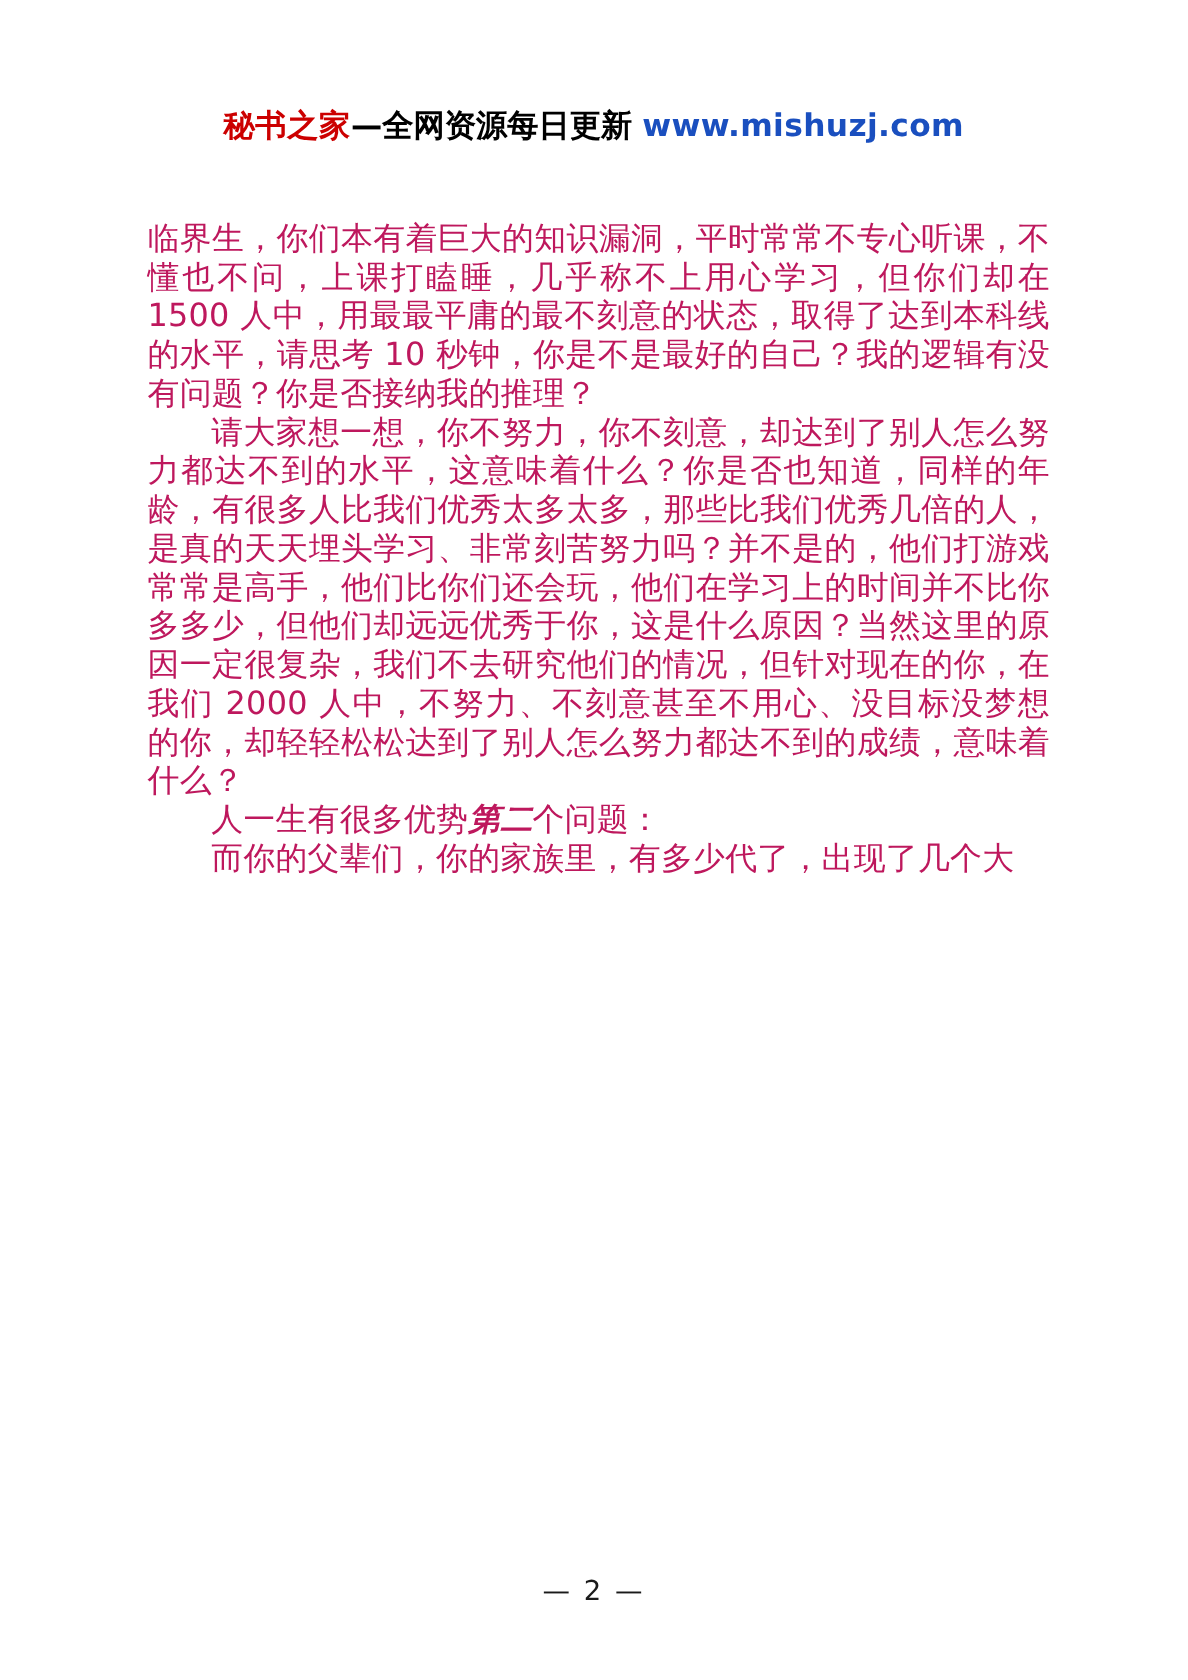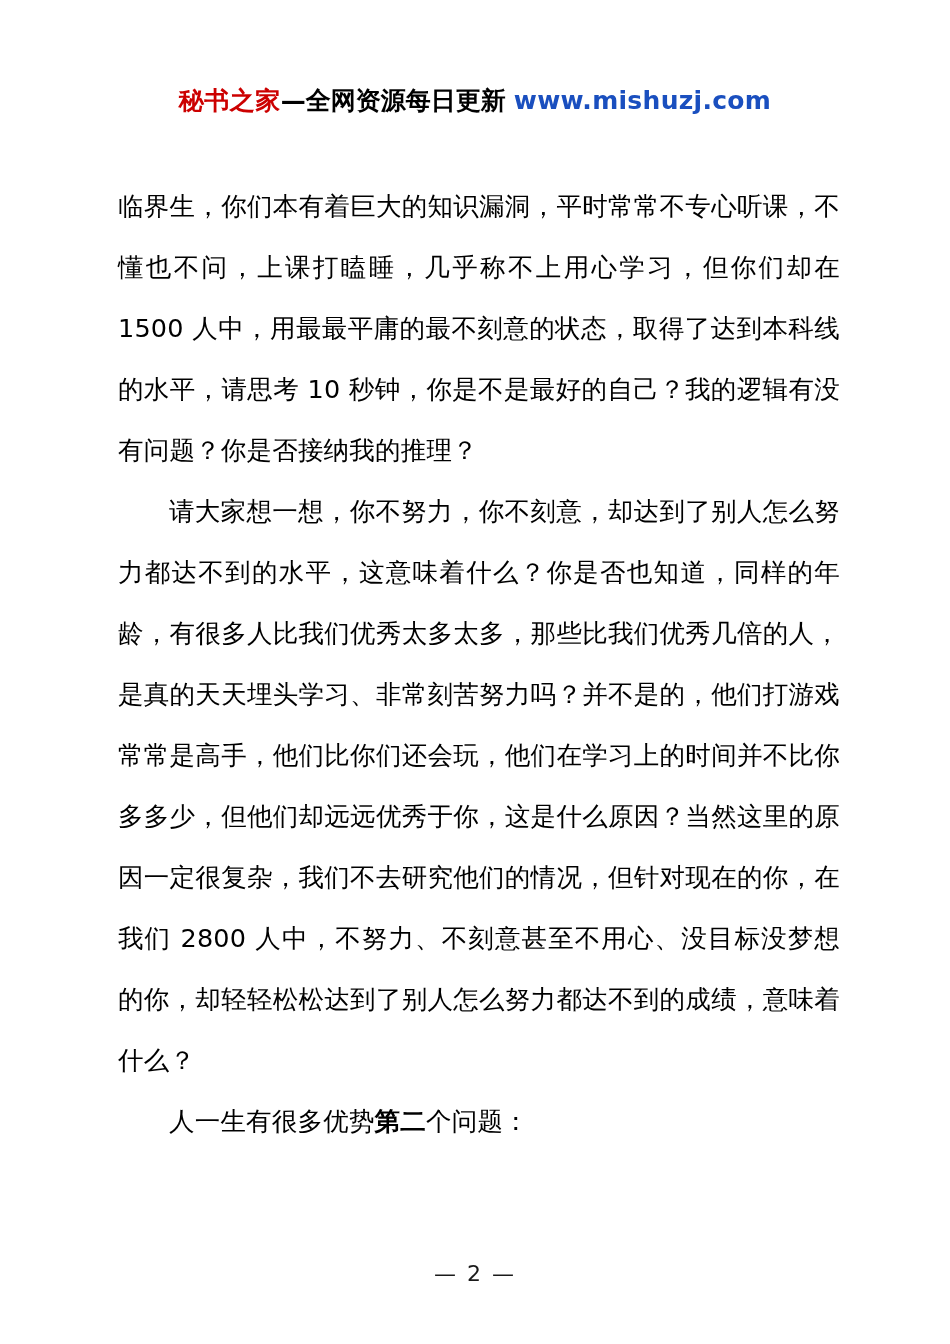--- a/index.html
+++ b/index.html
@@ -45,35 +45,36 @@
     color: #1a4fbf;
     font-weight: 700;
     letter-spacing: 0.3px;
   }
   .body-text {
     position: absolute;
     left: 118px;
     top: 176px;
     width: 722px;
     font-size: 25.5px;
-    line-height: 61px;
+    line-height: 31px;
     text-align: justify;
     text-justify: inter-ideograph;
     letter-spacing: 0.2px;
-    color: #000000;
+    color: #be185d;
   }
   .body-text p {
     margin: 0;
     text-indent: 0;
   }
   .body-text p.indent {
     text-indent: 51px;
   }
   .bold {
     font-weight: 700;
+    font-style: italic;
   }
   .footer {
     position: absolute;
     left: 0;
     right: 0;
     bottom: 58px;
     text-align: center;
     font-size: 22px;
     color: #1a1a1a;
     letter-spacing: 2px;
@@ -83,19 +84,20 @@
 <body>
 
 <div class="page">
 
   <div class="header">
     <span class="brand">秘书之家</span><span class="tag">—全网资源每日更新</span> <span class="url">www.mishuzj.com</span>
   </div>
 
   <div class="body-text">
     <p>临界生，你们本有着巨大的知识漏洞，平时常常不专心听课，不懂也不问，上课打瞌睡，几乎称不上用心学习，但你们却在 1500 人中，用最最平庸的最不刻意的状态，取得了达到本科线的水平，请思考 10 秒钟，你是不是最好的自己？我的逻辑有没有问题？你是否接纳我的推理？</p>
-    <p class="indent">请大家想一想，你不努力，你不刻意，却达到了别人怎么努力都达不到的水平，这意味着什么？你是否也知道，同样的年龄，有很多人比我们优秀太多太多，那些比我们优秀几倍的人，是真的天天埋头学习、非常刻苦努力吗？并不是的，他们打游戏常常是高手，他们比你们还会玩，他们在学习上的时间并不比你多多少，但他们却远远优秀于你，这是什么原因？当然这里的原因一定很复杂，我们不去研究他们的情况，但针对现在的你，在我们 2800 人中，不努力、不刻意甚至不用心、没目标没梦想的你，却轻轻松松达到了别人怎么努力都达不到的成绩，意味着什么？</p>
+    <p class="indent">请大家想一想，你不努力，你不刻意，却达到了别人怎么努力都达不到的水平，这意味着什么？你是否也知道，同样的年龄，有很多人比我们优秀太多太多，那些比我们优秀几倍的人，是真的天天埋头学习、非常刻苦努力吗？并不是的，他们打游戏常常是高手，他们比你们还会玩，他们在学习上的时间并不比你多多少，但他们却远远优秀于你，这是什么原因？当然这里的原因一定很复杂，我们不去研究他们的情况，但针对现在的你，在我们 2000 人中，不努力、不刻意甚至不用心、没目标没梦想的你，却轻轻松松达到了别人怎么努力都达不到的成绩，意味着什么？</p>
     <p class="indent"><span>人一生有很多优势</span><span class="bold">第二</span><span>个问题：</span></p>
+    <p class="indent">而你的父辈们，你的家族里，有多少代了，出现了几个大</p>
   </div>
 
   <div class="footer">— 2 —</div>
 
 </div>
 
 </body></html>

